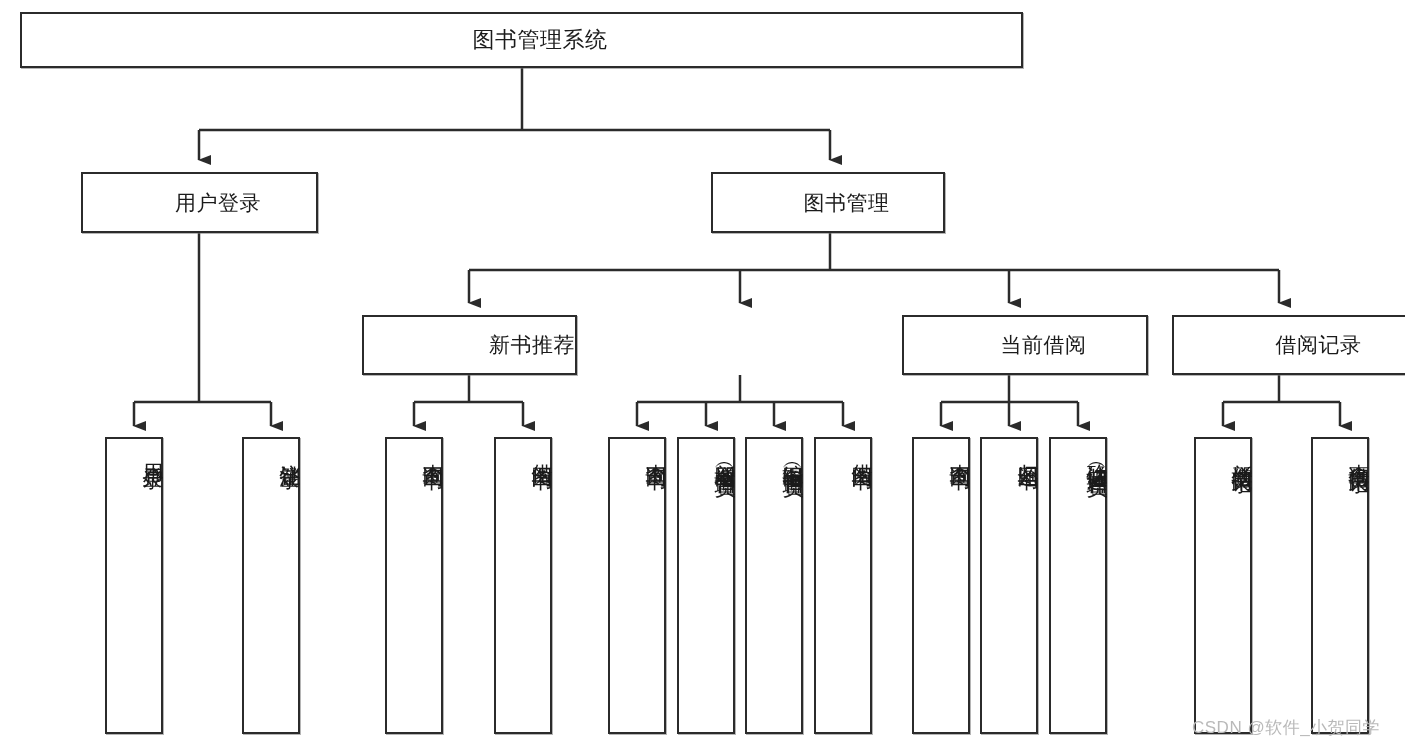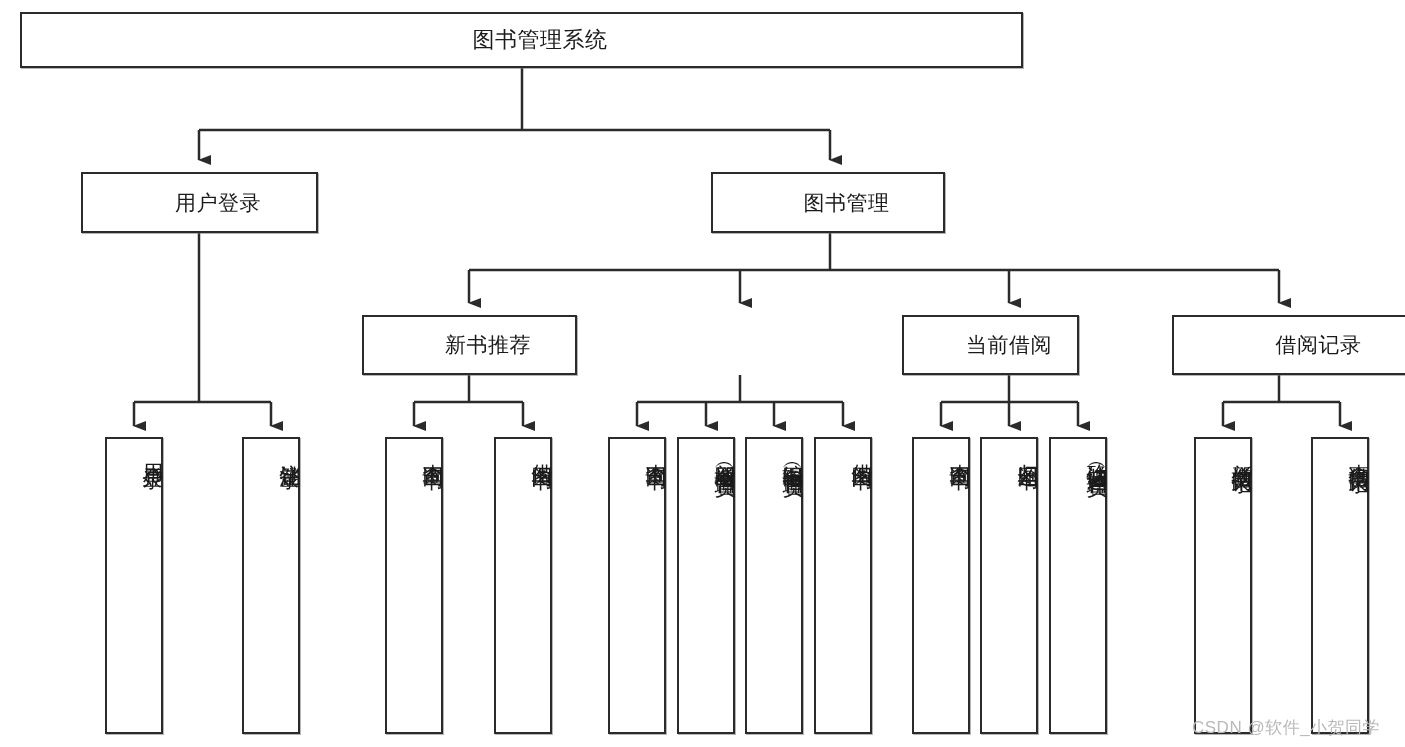--- a/index.html
+++ b/index.html
@@ -125,24 +125,24 @@
     <span class="node-label">图书管理系统</span>
   </div>
 
   <div class="node level2" style="left:81px; top:172px; width:237px; height:61px;">
     <span class="node-label">用户登录</span>
   </div>
   <div class="node level2" style="left:711px; top:172px; width:234px; height:61px;">
     <span class="node-label">图书管理</span>
   </div>
 
-  <div class="node level3" style="left:362px; top:315px; width:215px; height:60px;">
+  <div class="node level3" style="left:362px; top:315px; width:215px; height:60px;justify-content:flex-end;">
     <span class="node-label">新书推荐</span>
   </div>
-  <div class="node level3" style="left:902px; top:315px; width:177px; height:60px;">
+  <div class="node level3" style="left:902px; top:315px; width:246px; height:60px;">
     <span class="node-label">当前借阅</span>
   </div>
   <div class="node level3" style="left:1172px; top:315px; width:256px; height:60px;align-items:center;">
     <span class="node-label">借阅记录</span>
   </div>
 
   <div class="node leaf" style="left:105px; top:437px; width:58px; height:297px;">
     <span class="node-label">用户登录</span>
   </div>
   <div class="node leaf" style="left:242px; top:437px; width:58px; height:297px;">

